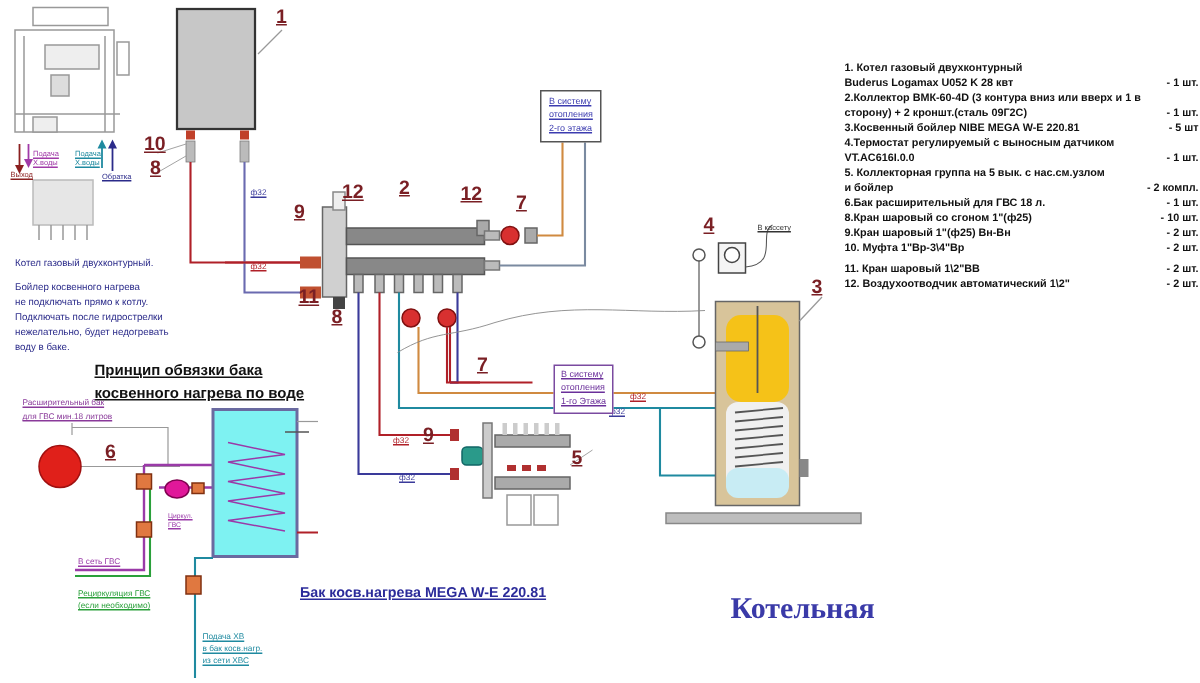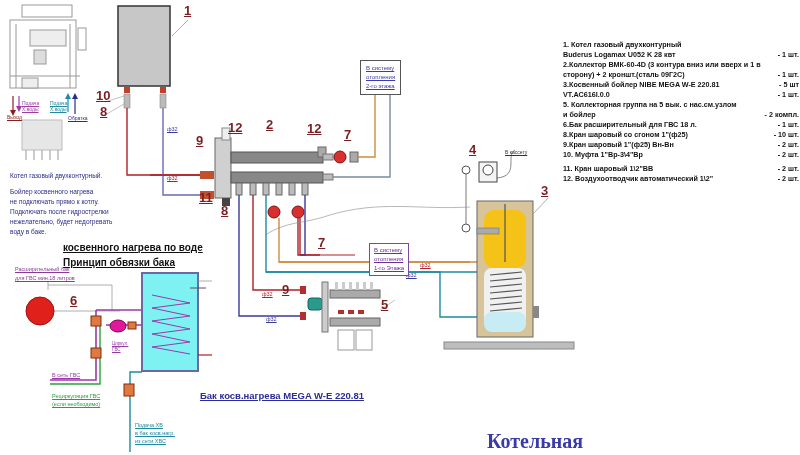--- a/index.html
+++ b/index.html
@@ -209,20 +209,24 @@
     </div>
   <div class="row">
       <span>сторону) + 2 кроншт.(сталь 09Г2С)</span>
       <span class="q">- 1 шт.</span>
     </div>
   <div class="row">
       <span>3.Косвенный бойлер NIBE MEGA W-E 220.81</span>
       <span class="q">- 5 шт</span>
     </div>
   <div class="row">
+      <span>4.Термостат регулируемый с выносным датчиком</span>
+      <span class="q"></span>
+    </div>
+  <div class="row">
       <span>   VT.AC616I.0.0</span>
       <span class="q">- 1 шт.</span>
     </div>
   <div class="row">
       <span>5. Коллекторная группа на 5 вык. с нас.см.узлом</span>
       <span class="q"></span>
     </div>
   <div class="row">
       <span>   и бойлер</span>
       <span class="q">- 2 компл.</span>
@@ -301,22 +305,22 @@
 
 <div class="boxlbl2" style="left:369px;top:243px;">
   <div>В систему</div>
     <div>отопления</div>
     <div>1-го Этажа</div>
 </div>
 
 <div class="t small" style="left:505px;top:149px;color:#333;font-size:5px;">В кассету</div>
 
 <div class="t title2" style="left:63px;top:240px;">
+  <div>Принцип обвязки бака</div>
   <div>косвенного нагрева по воде</div>
-  <div>Принцип обвязки бака</div>
 </div>
 
 <div class="t small" style="left:15px;top:265px;color:#8a3a9a;line-height:9px;">
   <div>Расширительный бак</div>
     <div>для ГВС   мин.18 литров</div>
 </div>
 <div class="t small" style="left:112px;top:341px;color:#9a3aa8;font-size:4.5px;line-height:6px;">
   <div>Циркул.</div>
     <div>ГВС</div>
 </div>
@@ -325,13 +329,13 @@
   <div>Рециркуляция ГВС</div>
     <div>(если необходимо)</div>
 </div>
 <div class="t small" style="left:135px;top:421px;color:#1f8aa0;line-height:8px;">
   <div>Подача ХВ</div>
     <div>в бак косв.нагр.</div>
     <div>из сети ХВС</div>
 </div>
 <div class="t tank-lbl" style="left:160px;top:390px;margin-left:40px;">Бак косв.нагрева MEGA W-E 220.81</div>
 
-<div class="t room" style="left:487px;top:395px;margin-top:35px;">Котельная</div>
+<div class="t room" style="left:487px;top:395px;">Котельная</div>
 
 </body></html>

